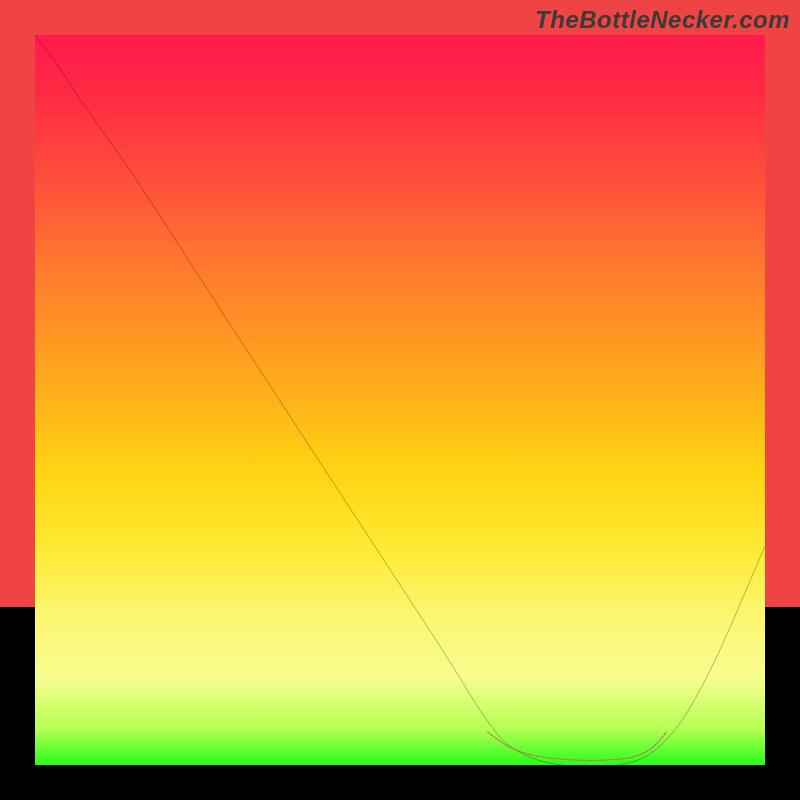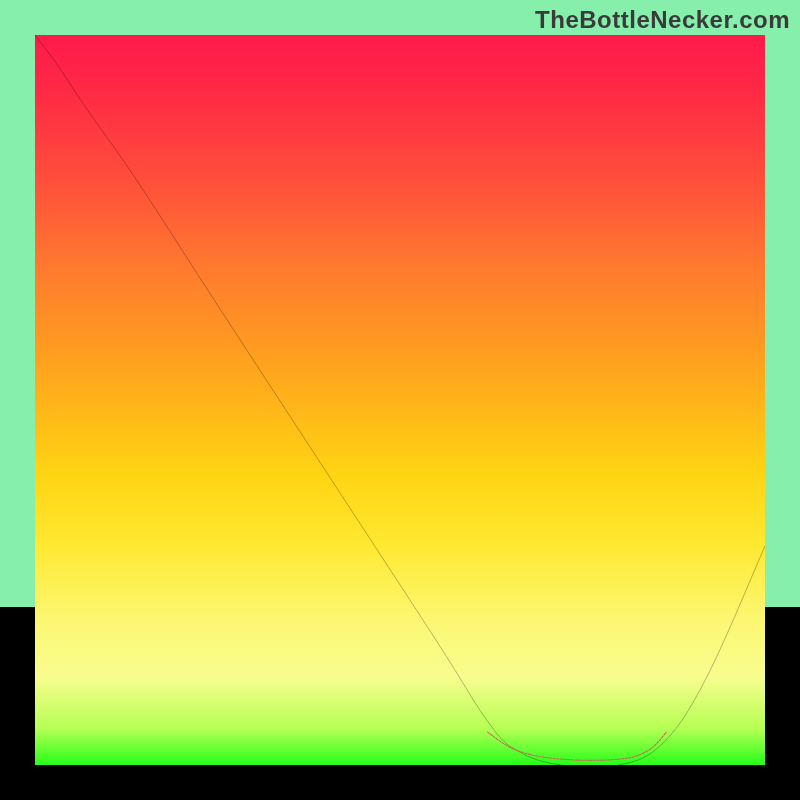--- a/index.html
+++ b/index.html
@@ -8,21 +8,22 @@
     width: 800px;
     height: 800px;
     background: #000000;
     overflow: hidden;
     font-family: Arial, Helvetica, sans-serif;
   }
   .frame {
     position: relative;
     width: 800px;
     height: 607px;
-    background: #86efac;
+    background: #ef4444;
+    font-style: italic;
   }
   .watermark {
     position: absolute;
     top: 6px;
     right: 10px;
     color: #3a3a3a;
     font-size: 24px;
     font-weight: 600;
     letter-spacing: 0.5px;
     user-select: none;

